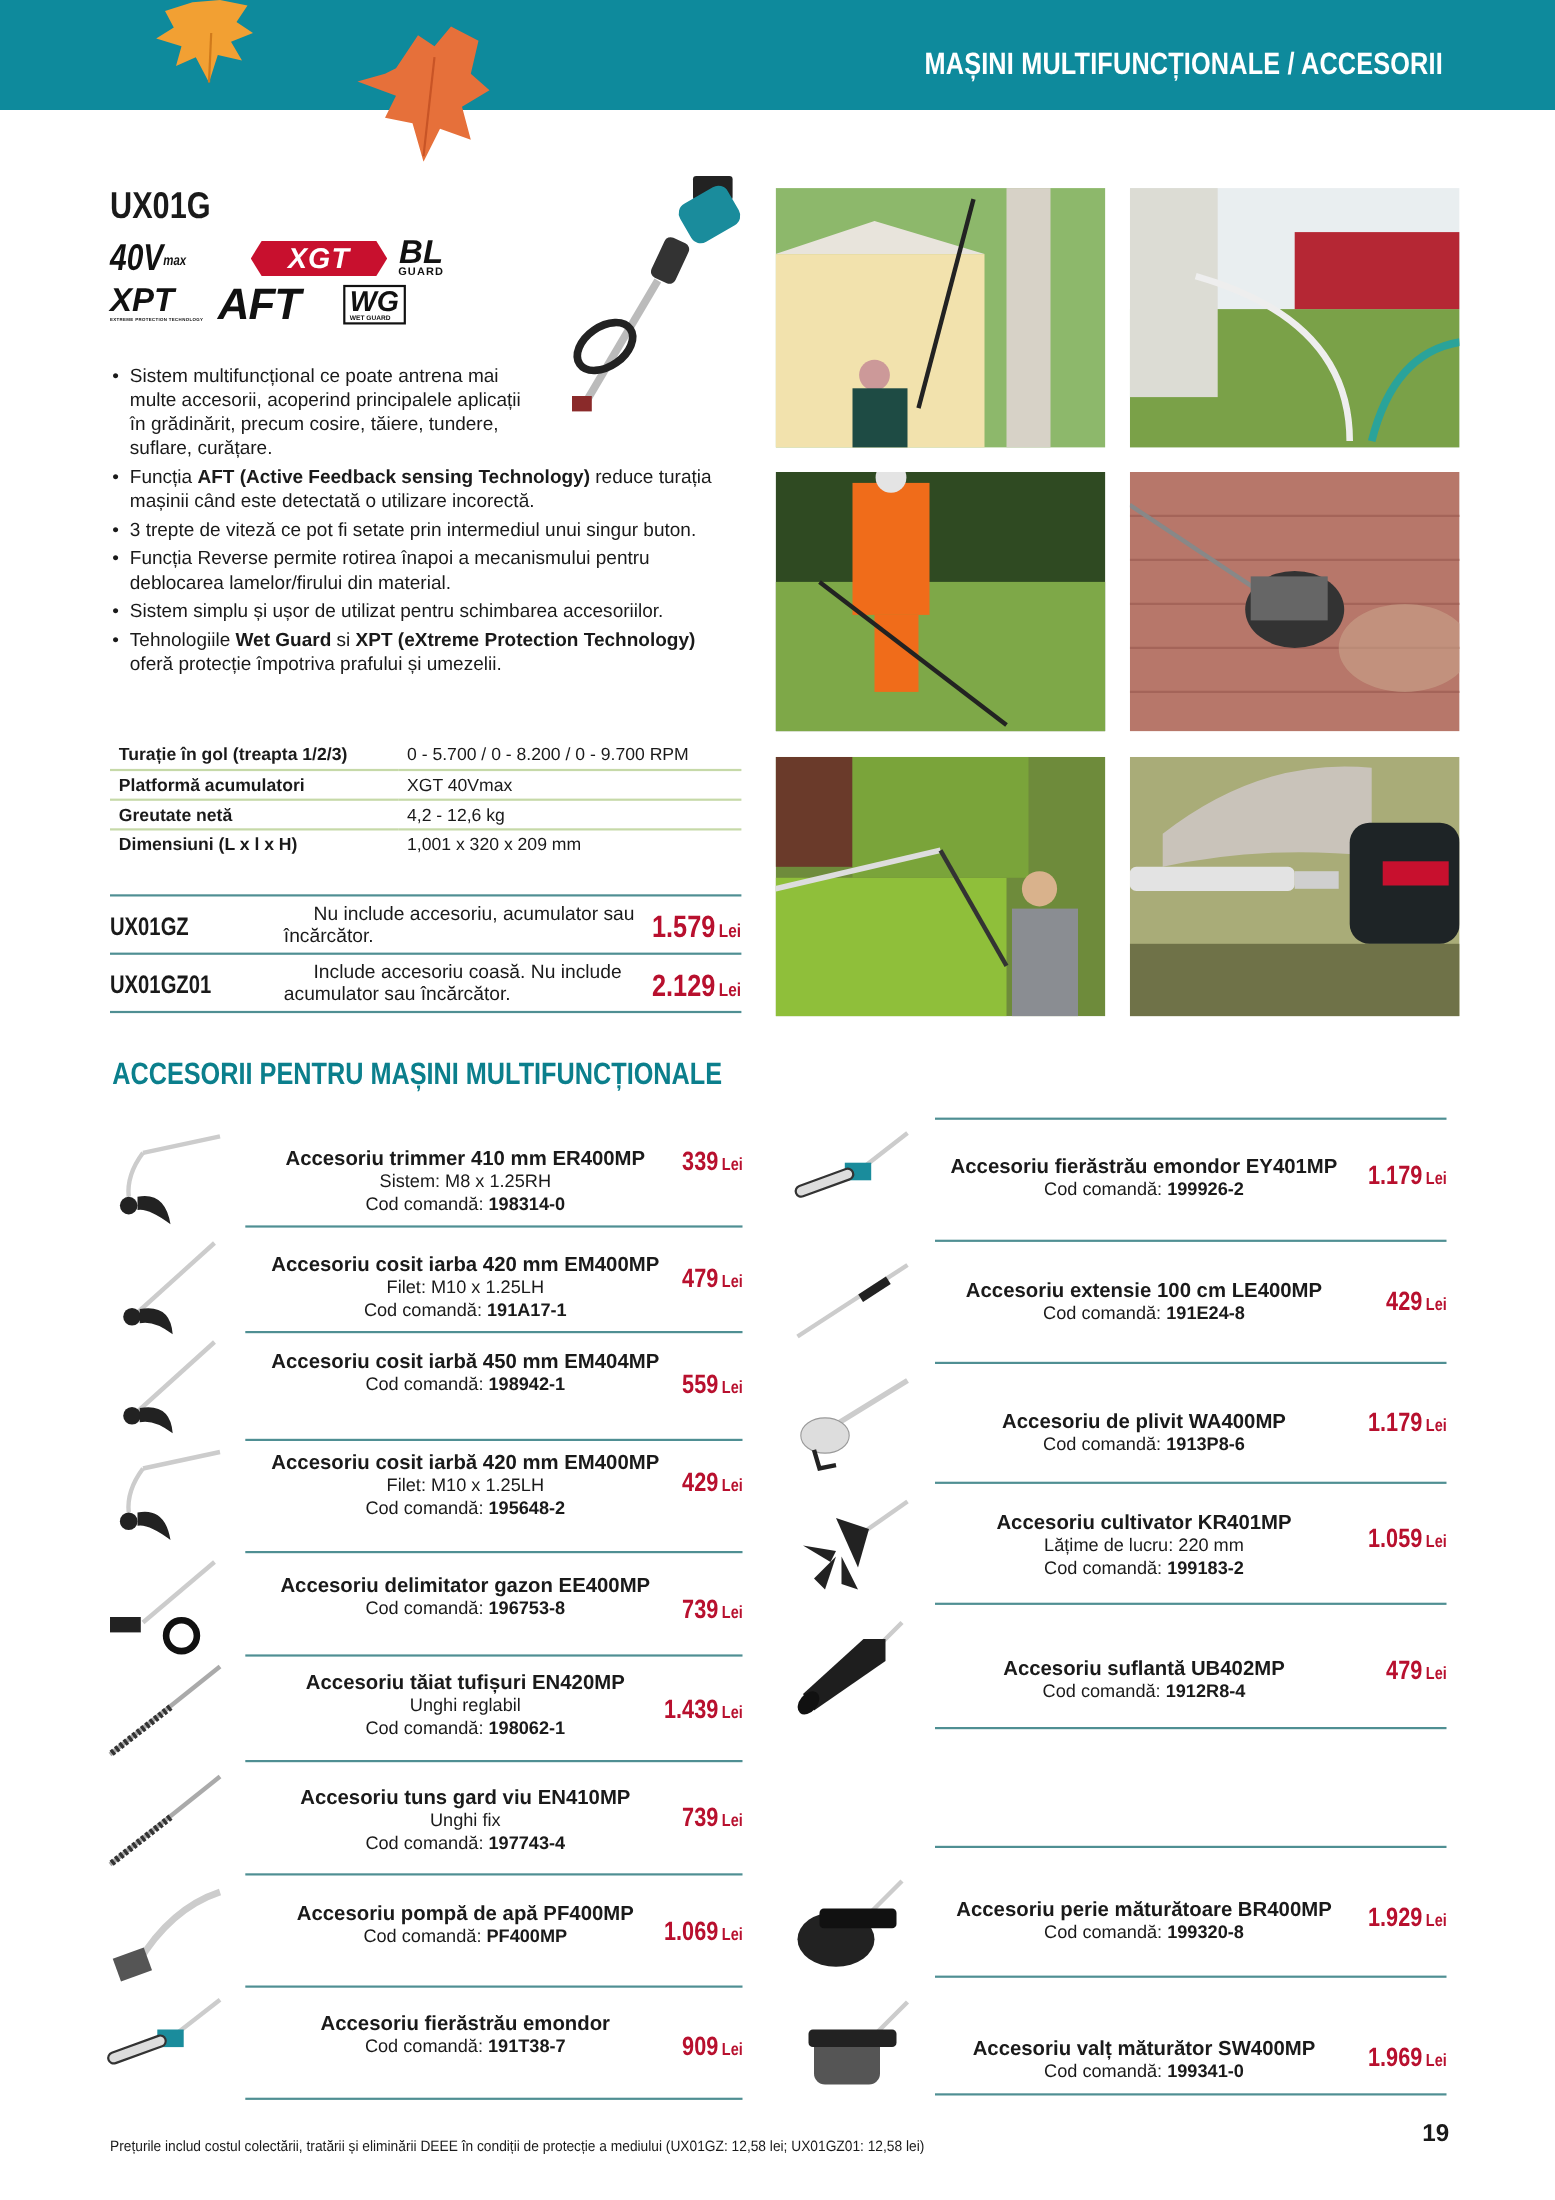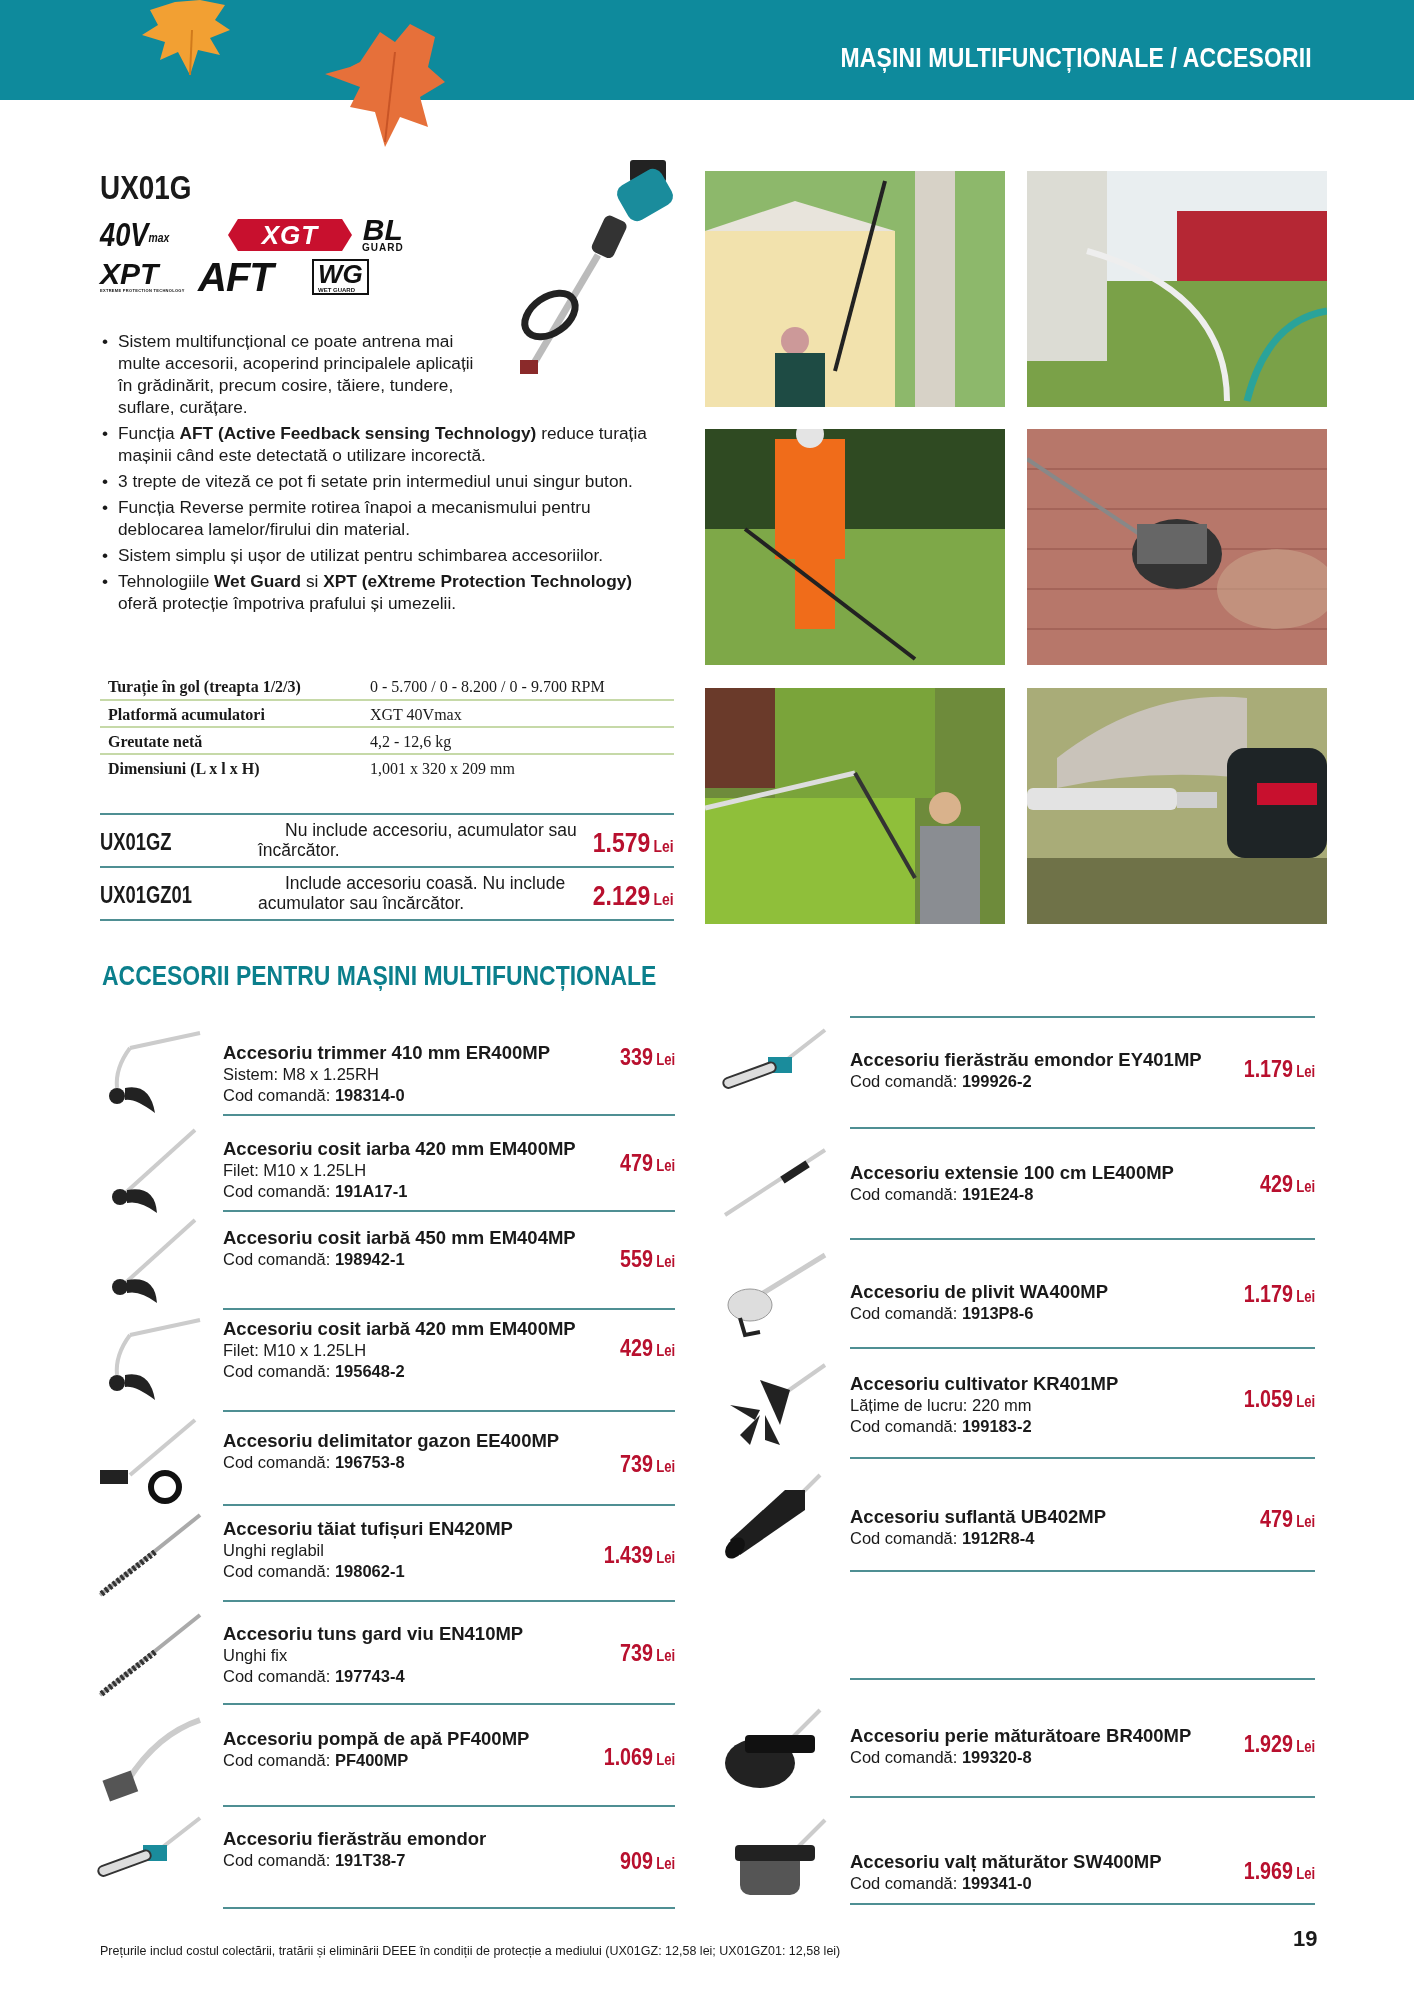--- a/index.html
+++ b/index.html
@@ -28,21 +28,21 @@
 
   .hero-tool { position: absolute; left: 480px; top: 155px; width: 230px; height: 230px; }
 
   
   .features { position: absolute; left: 100px; top: 330px; width: 580px; list-style: none; font-size: 17.3px; line-height: 22px; }
   .features li { position: relative; padding-left: 18px; margin-bottom: 4px; }
   .features li::before { content: "•"; position: absolute; left: 2px; top: 0; }
   .features b { font-weight: bold; }
 
   
-  .specs { position: absolute; left: 100px; top: 673px; width: 574px; border-collapse: collapse; font-size: 16px; font-family: Liberation Serif, serif; }
+  .specs { position: absolute; left: 100px; top: 673px; width: 574px; border-collapse: collapse; font-size: 16px; }
   .specs td { height: 27px; padding: 2px 8px 0 8px; border-bottom: 2px solid #c6d9a8; vertical-align: middle; }
   .specs tr:last-child td { border-bottom: none; }
   .specs td.k { font-weight: bold; width: 262px; }
 
   
   .variants { position: absolute; left: 100px; top: 813px; width: 574px; border-top: 2px solid #4f8f93; }
   .variant { position: relative; height: 53px; border-bottom: 2px solid #4f8f93; }
   .variant .code { position: absolute; left: 0; top: 14px; font-size: 23px; font-weight: bold; transform: scaleX(0.8); transform-origin: left; }
   .variant .desc { position: absolute; left: 158px; top: 5px; width: 320px; font-size: 17.5px; line-height: 20px; }
   .variant .desc b { font-weight: normal; margin-left: 27px; }
@@ -55,21 +55,21 @@
   .photo { position: absolute; width: 300px; height: 236px; overflow: hidden; }
 
   
   .section-title { position: absolute; left: 102px; top: 960px; color: #0b7f8c; font-size: 28px; font-weight: bold; transform: scaleX(0.82); transform-origin: left center; white-space: nowrap; }
 
   
   .acc-col { position: absolute; }
   .acc-item { position: absolute; left: 0; width: 100%; }
   .acc-line { position: absolute; height: 2px; background: #4f8f93; }
   .acc-thumb { position: absolute; width: 110px; height: 90px; }
-  .acc-text { position: absolute; font-size: 16.5px; line-height: 21px; }
+  .acc-text { position: absolute; font-size: 16.5px; line-height: 21px; text-align: center; }
   .acc-text .name { font-weight: bold; font-size: 18.5px; display: block; line-height: 22px; }
   .acc-text .sub { display: block; }
   .acc-text .code b { font-weight: bold; }
 
   .footnote { position: absolute; left: 100px; top: 1943px; font-size: 13.6px; transform: scaleX(0.92); transform-origin: left; white-space: nowrap; }
   .page-num { position: absolute; left: 1293px; top: 1926px; font-size: 22px; font-weight: bold; text-align: center; }
 </style>
 </head>
 <body>
 

